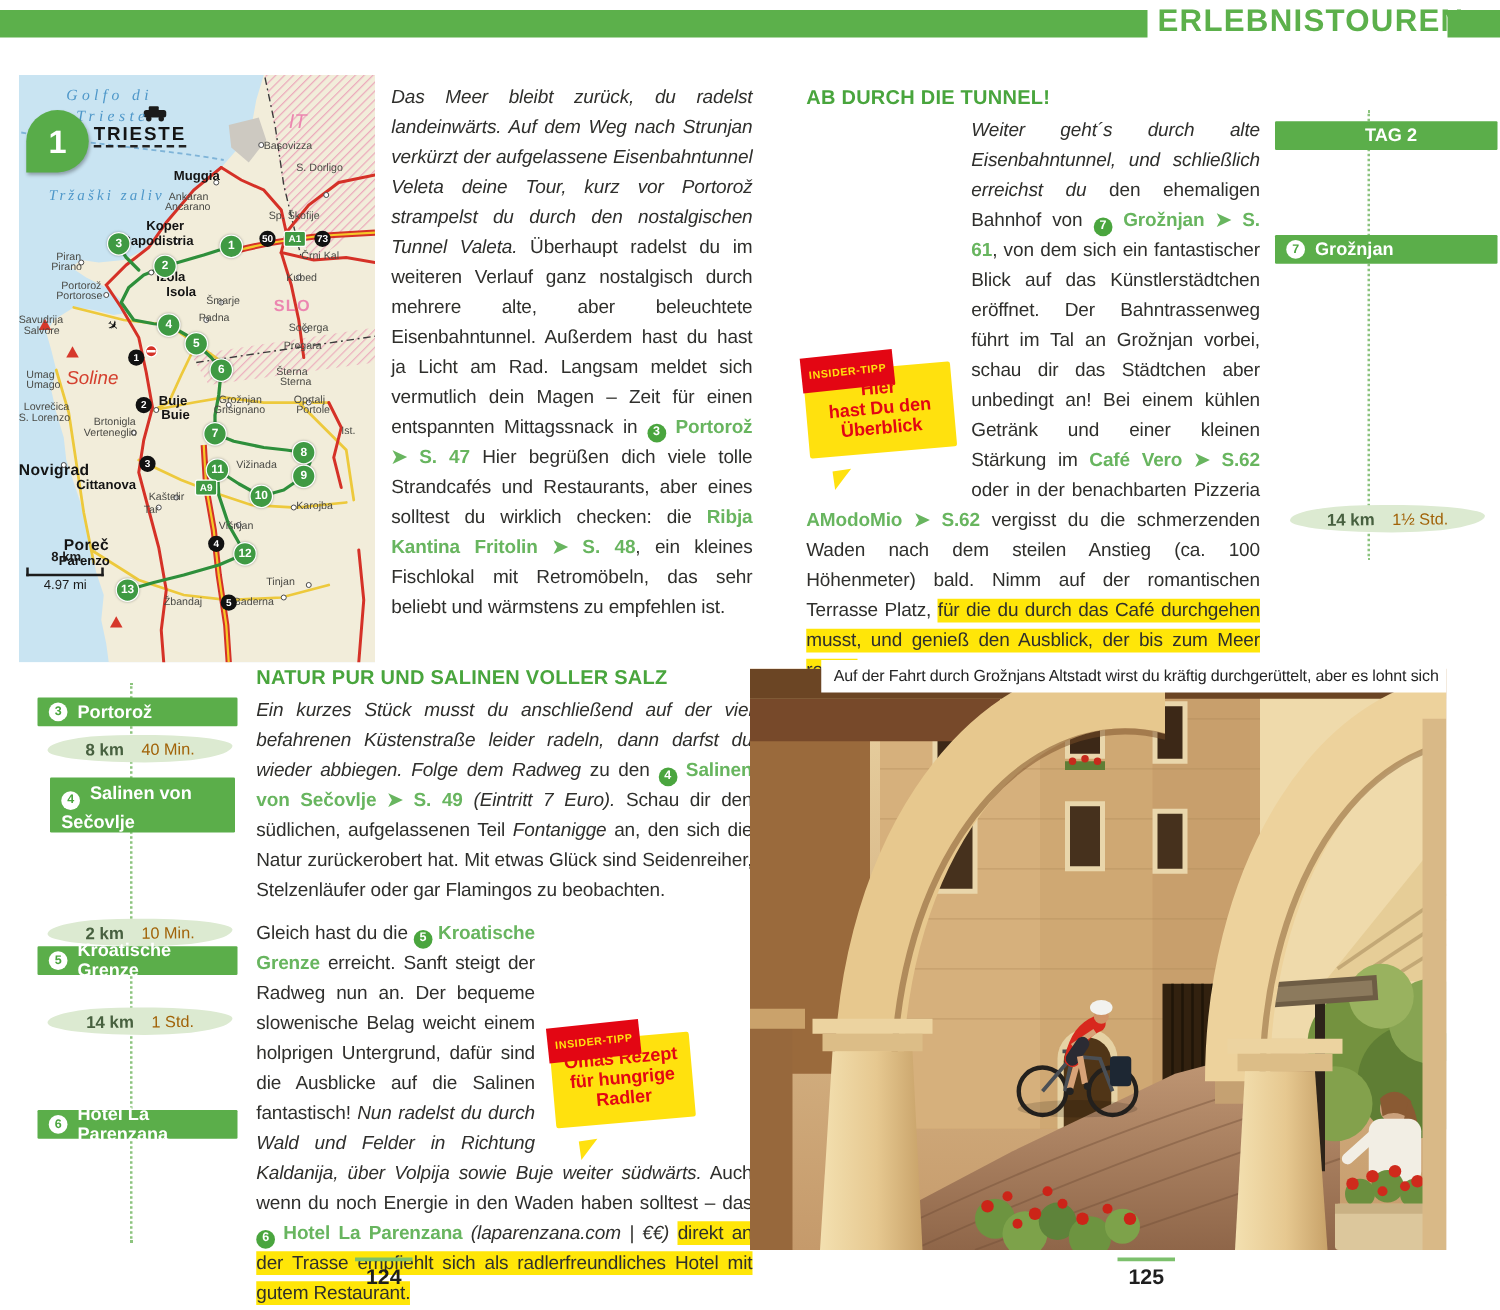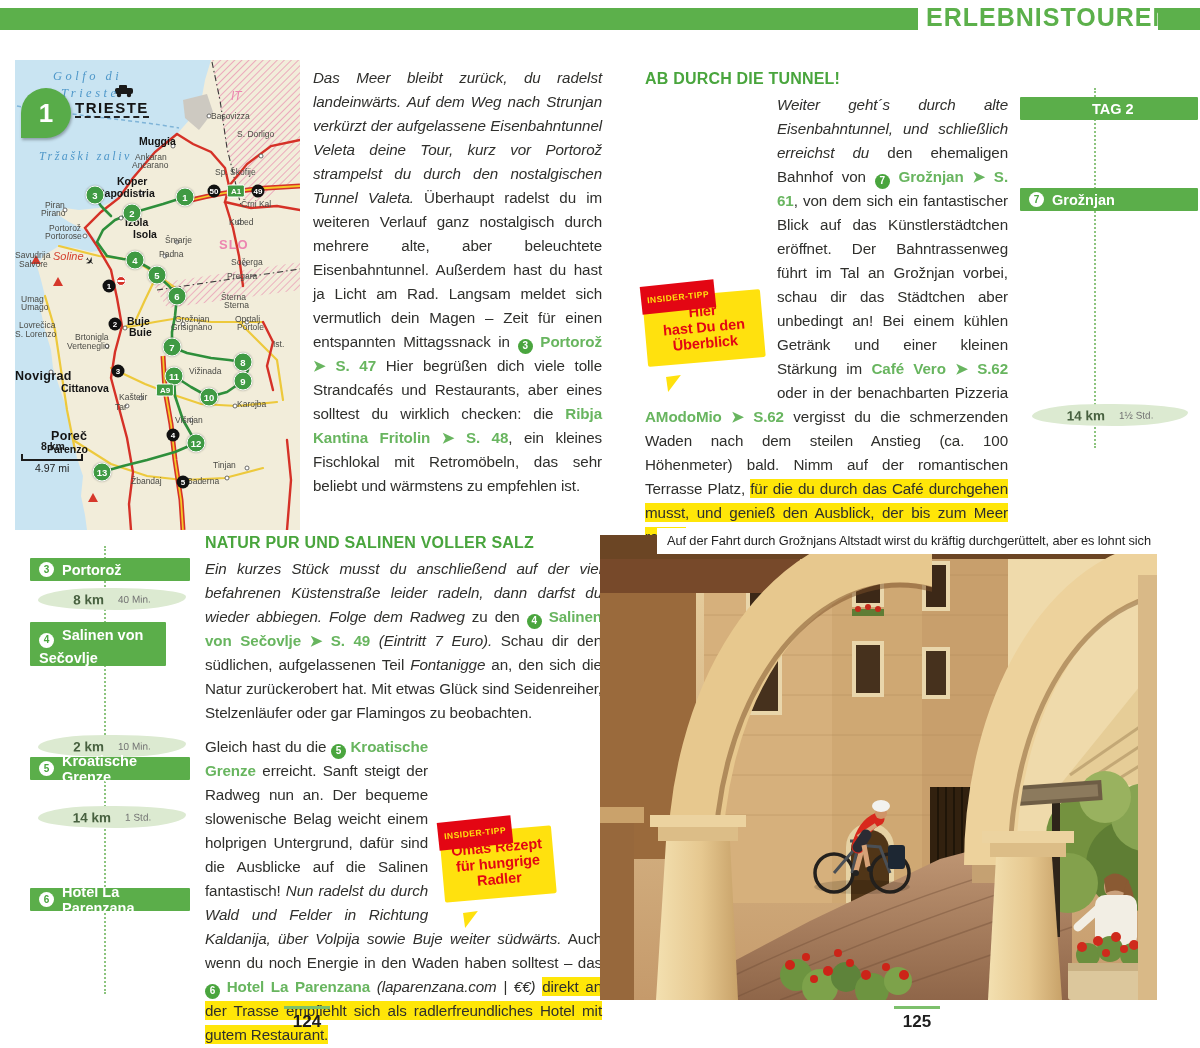--- a/index.html
+++ b/index.html
@@ -13,22 +13,22 @@
   .map{position:absolute;left:15px;top:60px;width:285px;height:470px;overflow:hidden;}
   .map svg{position:absolute;left:0;top:0;}
   .map .labels{position:absolute;left:0;top:0;width:100%;height:100%;z-index:2;}
   .ml{position:absolute;font-size:8.5px;color:#4a4a45;white-space:nowrap;line-height:1;}
   .ml.sea,.ml.sea2{color:#4e97c9;font-style:italic;font-family:"Liberation Serif",serif;font-size:12.5px;letter-spacing:3.5px;}
   .ml.sea2{font-size:12px;letter-spacing:2.5px;}
   .ml.big{font-size:15px;font-weight:bold;color:#141414;letter-spacing:1.5px;border-bottom:2px dashed #222;padding-bottom:1px;}
   .ml.cityb{font-weight:bold;font-size:10.5px;color:#141414;}
   .ml.cityb3{font-weight:bold;font-size:12.5px;color:#141414;letter-spacing:.3px;}
   .ml.slo{color:#ec86b0;font-weight:bold;font-size:13px;letter-spacing:1px;}
-  .ml.pinkb{color:#ec86b0;font-weight:normal;font-style:italic;font-size:12px;}
-  .ml.redit{color:#d4402e;font-style:italic;font-size:11px;}
+  .ml.pinkb{color:#ec86b0;font-weight:normal;font-style:italic;font-size:16px;}
+  .ml.redit{color:#d4402e;font-style:italic;font-size:15px;margin-top:44px;}
   .ml.air{font-size:11px;color:#111;transform:rotate(40deg);}
   .wp{position:absolute;z-index:3;width:17px;height:17px;border-radius:50%;background:#3f9a43;border:1px solid #fff;
       color:#fff;font-size:9.5px;font-weight:bold;display:flex;align-items:center;justify-content:center;
       transform:translate(-50%,-50%);box-shadow:0 0 2px rgba(0,0,0,.35);}
   .rb{position:absolute;z-index:3;width:13px;height:13px;border-radius:50%;background:#111;color:#fff;font-size:8px;
       font-weight:bold;display:flex;align-items:center;justify-content:center;transform:translate(-50%,-50%);}
   .hb{position:absolute;z-index:3;height:11px;padding:0 3px;background:#3f9a43;color:#fff;font-size:8px;font-weight:bold;
       display:flex;align-items:center;border:1px solid #fff;border-radius:2px;transform:translate(-50%,-50%);}
   .pin{position:absolute;left:6px;top:28px;z-index:4;width:50px;height:50px;background:#58ac49;
        border-radius:50% 50% 50% 0;color:#fff;font-size:26px;font-weight:bold;display:flex;align-items:center;
@@ -66,29 +66,29 @@
   .dotline{position:absolute;width:0;border-left:2px dotted #8cc47e;z-index:1;}
   #dotL{left:104px;top:546px;height:448px;}
   #dotR{left:1094px;top:88px;height:360px;}
   .bar{position:absolute;z-index:2;height:23px;background:#5bae4a;color:#fff;font-weight:bold;font-size:14.5px;
        display:flex;align-items:center;padding:0 4px 0 9px;box-sizing:border-box;border-radius:1px;}
   .bar .wnum{display:inline-flex;flex:none;width:15px;height:15px;border-radius:50%;background:#fff;color:#4aa53e;
        font-size:10px;font-weight:bold;align-items:center;justify-content:center;margin-right:8px;}
   .bar.two{display:block;height:44px;line-height:20px;padding-top:3px;}
   .bar.two .wnum{vertical-align:-3px;}
   #bar-s3{left:30px;top:558px;width:160px;}
-  #bar-s4{left:30px;top:622px;width:136px;}
+  #bar-s4{left:40px;top:622px;width:148px;}
   #bar-s5{left:30px;top:757px;width:160px;}
   #bar-s6{left:30px;top:888px;width:160px;}
   #bar-tag2{left:1020px;top:97px;width:178px;padding-left:72px;}
   #bar-s7{left:1020px;top:188px;width:178px;}
   .brush{position:absolute;z-index:2;height:22px;background:#dcead1;display:flex;align-items:center;justify-content:center;
          gap:14px;border-radius:40% 55% 45% 60%/55% 45% 60% 50%;transform:rotate(-.6deg);}
   .brush .km{font-weight:bold;font-size:13.5px;color:#47603f;}
-  .brush .tm{font-size:10px;color:#737373;}
+  .brush .tm{font-size:13px;color:#a16207;}
   #leg-l1{left:38px;top:588px;width:148px;}
   #leg-l2{left:38px;top:735px;width:148px;}
   #leg-l3{left:38px;top:806px;width:148px;}
   #leg-r{left:1032px;top:404px;width:156px;}
   
   .photo{position:absolute;left:600px;top:535px;width:557px;height:465px;overflow:hidden;background:#c59a6b;}
   .photo svg{position:absolute;left:0;top:0;width:100%;height:100%;}
   .photo-caption{position:absolute;left:657px;top:528px;width:500px;height:26px;background:#fff;z-index:5;
        font-size:12.8px;line-height:26px;color:#242424;padding:0 0 0 10px;box-sizing:border-box;white-space:nowrap;
        overflow:hidden;letter-spacing:-.1px;}
@@ -253,21 +253,21 @@
       <div class="wp" style="left: 162px; top: 236px;">6</div>
       <div class="wp" style="left: 157px; top: 287px;">7</div>
       <div class="wp" style="left: 228px; top: 302px;">8</div>
       <div class="wp" style="left: 228px; top: 321px;">9</div>
       <div class="wp" style="left: 194px; top: 337px;">10</div>
       <div class="wp" style="left: 159px; top: 316px;">11</div>
       <div class="wp" style="left: 181px; top: 383px;">12</div>
       <div class="wp" style="left: 87px; top: 412px;">13</div>
       <div class="rb" style="left: 199px; top: 131px;">50</div>
       <div class="hb" style="left: 221px; top: 131px;">A1</div>
-      <div class="rb" style="left: 243px; top: 131px;">49</div>
+      <div class="rb" style="left: 243px; top: 131px;">73</div>
       <div class="hb" style="left: 150px; top: 330px;">A9</div>
       <div class="rb" style="left: 94px; top: 226px;">1</div>
       <div class="rb" style="left: 100px; top: 264px;">2</div>
       <div class="rb" style="left: 103px; top: 311px;">3</div>
       <div class="rb" style="left: 158px; top: 375px;">4</div>
       <div class="rb" style="left: 168px; top: 422px;">5</div>
     </div>
   <div class="pin">1</div>
   <div class="scale">
     <div class="skm">8 km</div>

